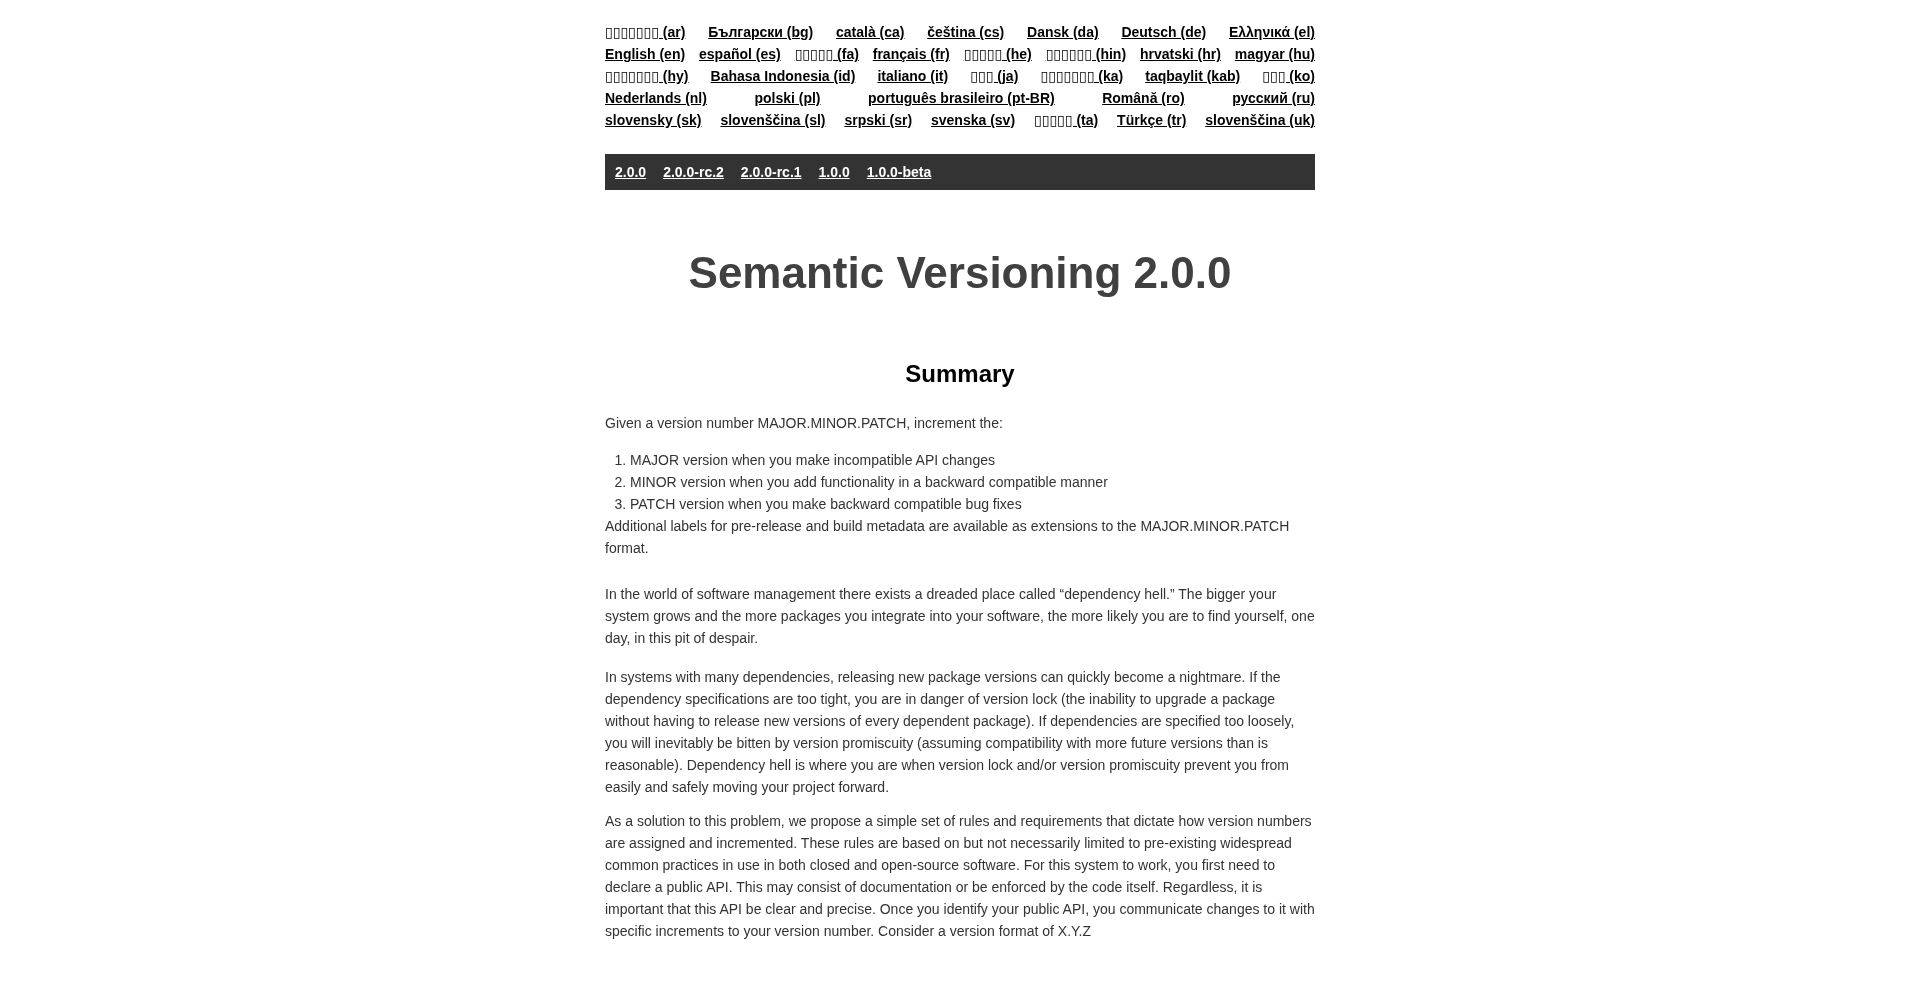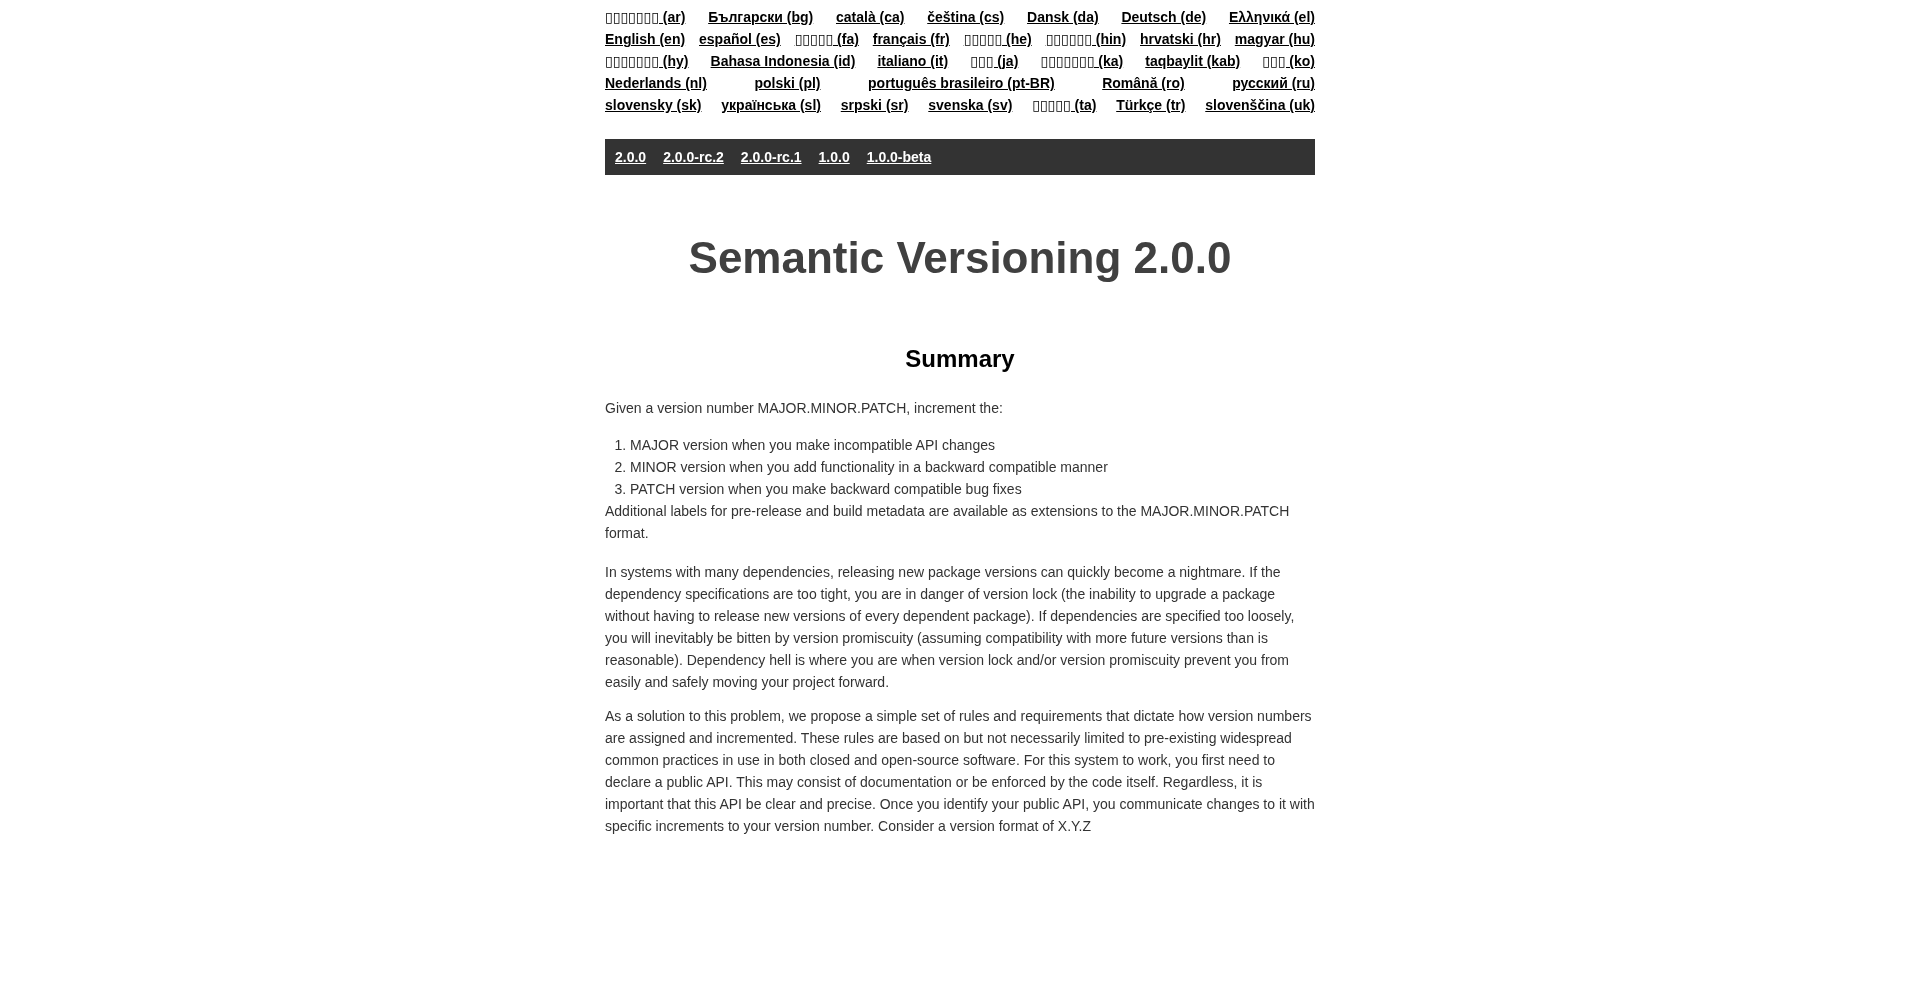--- a/index.html
+++ b/index.html
@@ -6,21 +6,21 @@
   html, body { margin: 0; padding: 0; }
   body {
     width: 1920px; height: 993px; overflow: hidden;
     background: #ffffff;
     font-family: "Liberation Sans", "DejaVu Sans", sans-serif;
     color: #333333;
   }
   .page { width: 710px; margin: 0 auto; }
 
   
-  .lang-nav { padding-top: 6px; }
+  .lang-nav { padding-top: 21px; }
   .lang-row {
     display: flex; justify-content: space-between;
     line-height: 22px; white-space: nowrap;
   }
   .lang-link {
     font-size: 14px; font-weight: bold; color: #000000;
     text-decoration: underline; cursor: pointer;
   }
 
   
@@ -90,21 +90,21 @@
     </div>
     <div class="lang-row">
       <a class="lang-link">Nederlands (nl)</a>
       <a class="lang-link">polski (pl)</a>
       <a class="lang-link">português brasileiro (pt-BR)</a>
       <a class="lang-link">Română (ro)</a>
       <a class="lang-link">русский (ru)</a>
     </div>
     <div class="lang-row">
       <a class="lang-link">slovensky (sk)</a>
-      <a class="lang-link">українська (sl)</a>
+      <a class="lang-link">slovenščina (sl)</a>
       <a class="lang-link">srpski (sr)</a>
       <a class="lang-link">svenska (sv)</a>
       <a class="lang-link">▯▯▯▯▯ (ta)</a>
       <a class="lang-link">Türkçe (tr)</a>
       <a class="lang-link">slovenščina (uk)</a>
     </div>
   </nav>
 
   <nav class="version-nav">
     <a class="version-link">2.0.0</a>
@@ -121,17 +121,18 @@
     <p class="summary-intro">Given a version number MAJOR.MINOR.PATCH, increment the:</p>
     <ol class="summary-list">
       <li>MAJOR version when you make incompatible API changes</li>
       <li>MINOR version when you add functionality in a backward compatible manner</li>
       <li>PATCH version when you make backward compatible bug fixes</li>
     </ol>
     <p class="summary-outro">Additional labels for pre-release and build metadata are available as extensions to the MAJOR.MINOR.PATCH format.</p>
   </section>
 
   <section>
+    <p class="intro-paragraph-1">In the world of software management there exists a dreaded place called “dependency hell.” The bigger your system grows and the more packages you integrate into your software, the more likely you are to find yourself, one day, in this pit of despair.</p>
     <p class="intro-paragraph-2">In systems with many dependencies, releasing new package versions can quickly become a nightmare. If the dependency specifications are too tight, you are in danger of version lock (the inability to upgrade a package without having to release new versions of every dependent package). If dependencies are specified too loosely, you will inevitably be bitten by version promiscuity (assuming compatibility with more future versions than is reasonable). Dependency hell is where you are when version lock and/or version promiscuity prevent you from easily and safely moving your project forward.</p>
     <p class="intro-paragraph-3">As a solution to this problem, we propose a simple set of rules and requirements that dictate how version numbers are assigned and incremented. These rules are based on but not necessarily limited to pre-existing widespread common practices in use in both closed and open-source software. For this system to work, you first need to declare a public API. This may consist of documentation or be enforced by the code itself. Regardless, it is important that this API be clear and precise. Once you identify your public API, you communicate changes to it with specific increments to your version number. Consider a version format of X.Y.Z</p>
   </section>
 
 </div>
 
 </body></html>

